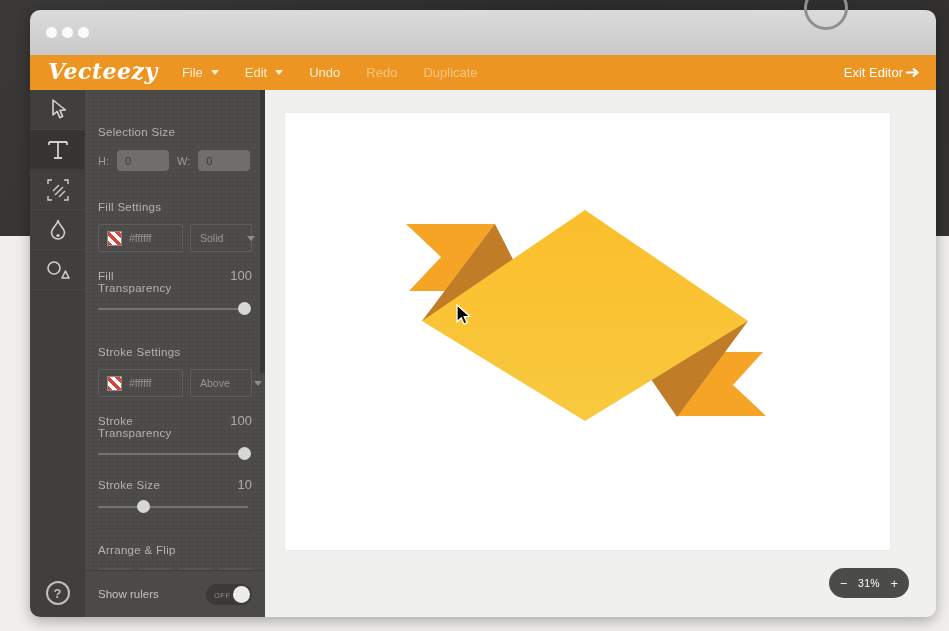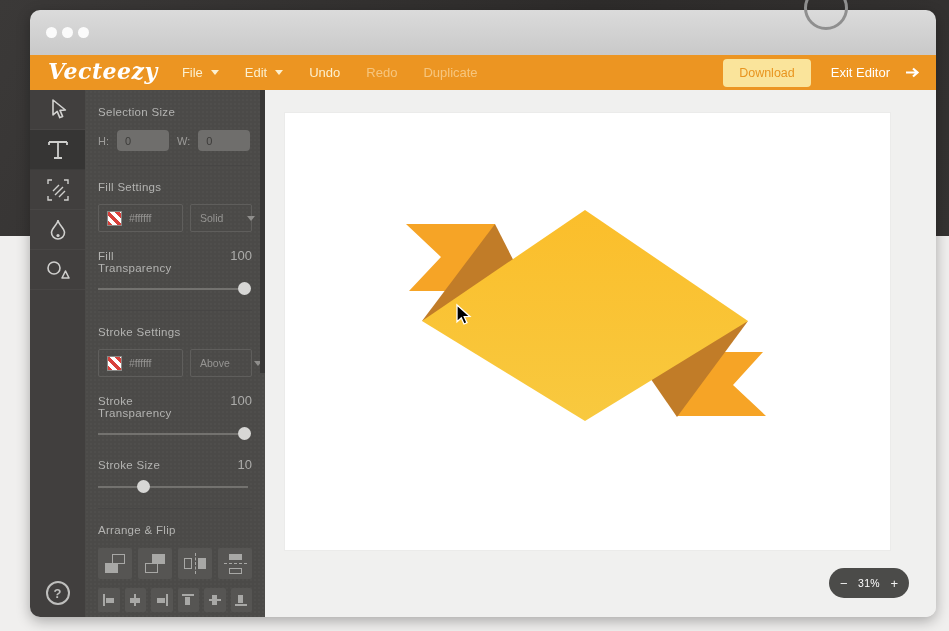--- a/index.html
+++ b/index.html
@@ -26,21 +26,21 @@
   .logo { font-family:"DejaVu Serif", serif; font-style:italic; font-weight:bold; color:#FFFFFF;
     font-size:22px; letter-spacing:0.5px; margin-right:24px; line-height:1; padding-bottom:3px; }
   .menus { display:flex; align-items:center; gap:26px; }
   .menu-item { font-size:13px; color:#FCF0CF; display:flex; align-items:center; gap:8px; cursor:default; }
   .menu-item.dim { color:rgba(255,236,200,0.55); }
   .caret { width:0; height:0; border-left:4px solid transparent; border-right:4px solid transparent;
     border-top:5px solid #FCF0CF; display:inline-block; }
   .header-right { margin-left:auto; display:flex; align-items:center; gap:20px; }
   .download-btn { background:#FAE49B; color:#E8941F; border:none; border-radius:4px;
     font-size:12.5px; padding:7px 16px; font-family:inherit; }
-  .exit { color:#FFFFFF; font-size:13px; display:flex; align-items:center; gap:16px; }
+  .exit { color:#FFFFFF; font-size:13px; display:flex; align-items:center; gap:3px; }
 
   
   .main { flex:1; display:flex; min-height:0; }
 
   
   .toolbar { width:55px; flex:0 0 55px; background:#413F3E; position:relative; }
   .tool { height:40px; display:flex; align-items:center; justify-content:center;
     border-bottom:1px solid rgba(255,255,255,0.04); }
   .tool.active { background:#363534; }
   .tool svg { display:block; }
@@ -135,21 +135,20 @@
         <span>Undo</span>
       </div>
       <div class="menu-item dim">
         <span>Redo</span>
       </div>
       <div class="menu-item dim">
         <span>Duplicate</span>
       </div>
     </div>
     <div class="header-right">
-      <button class="download-btn">Download</button>
       <div class="exit">
         <span>Exit Editor</span>
         <svg width="14" height="11" viewBox="0 0 14 11">
           <path d="M0 5.5 h10 M7 1.5 l4.5 4 L7 9.5" stroke="#FFFFFF" stroke-width="2.2" fill="none"></path>
         </svg>
       </div>
     </div>
   </div>
 
   <div class="main">
@@ -186,21 +185,21 @@
         </svg>
       </div>
       <div class="help-wrap">
         <div class="help">?</div>
       </div>
     </div>
 
     <div class="sidebar">
       <div class="sb-scrollbar"></div>
 
-      <div class="section" style="padding-top:16px;">
+      <div class="section" style="padding-top:36px;">
         <div class="sec-title">Selection Size</div>
         <div class="size-row">
           <span class="size-lbl">H:</span>
           <input class="size-input" value="0" style="">
           <span class="size-lbl">W:</span>
           <input class="size-input" value="0" style="">
         </div>
         <div class="hr"></div>
       </div>
 
@@ -313,20 +312,27 @@
           </button>
           <button class="arr-sm">
             <svg width="14" height="14" viewBox="0 0 14 14">
               <path d="M1 12 h12" stroke="#A8A8A6" stroke-width="2"></path>
                 <rect x="4" y="2" width="5" height="8" fill="#A8A8A6"></rect>
             </svg>
           </button>
         </div>
       </div>
 
+      <div class="rulers-row">
+        <span class="rulers-lbl">Show rulers</span>
+        <div class="toggle">
+          <span class="toggle-txt">OFF</span>
+          <span class="knob"></span>
+        </div>
+      </div>
     </div>
 
     <div class="canvas">
       <div class="artboard">
         <svg width="605" height="437" viewBox="0 0 605 437">
           <defs>
             <linearGradient id="dg" x1="0" y1="0" x2="0" y2="1">
               <stop offset="0" stop-color="#FBBE2B"></stop>
               <stop offset="1" stop-color="#F8C93F"></stop>
             </linearGradient>

